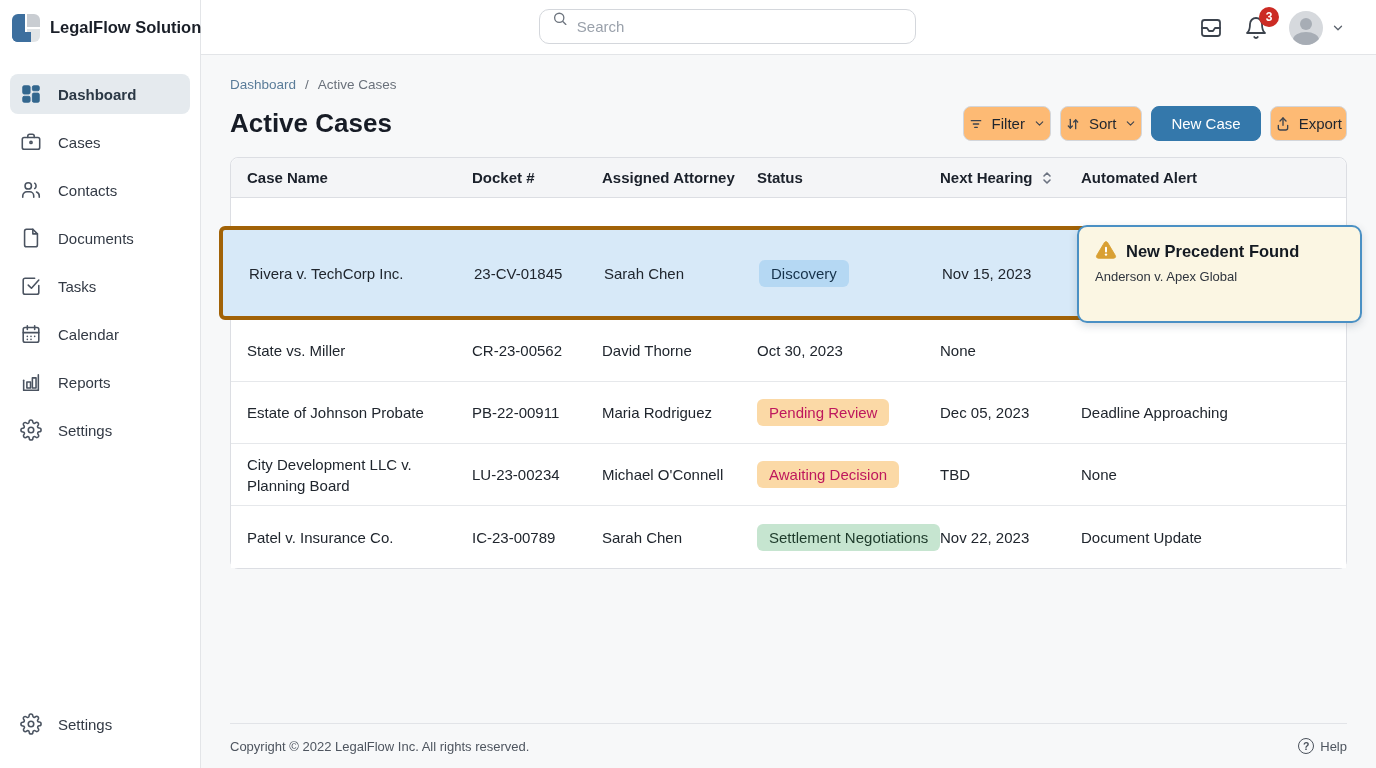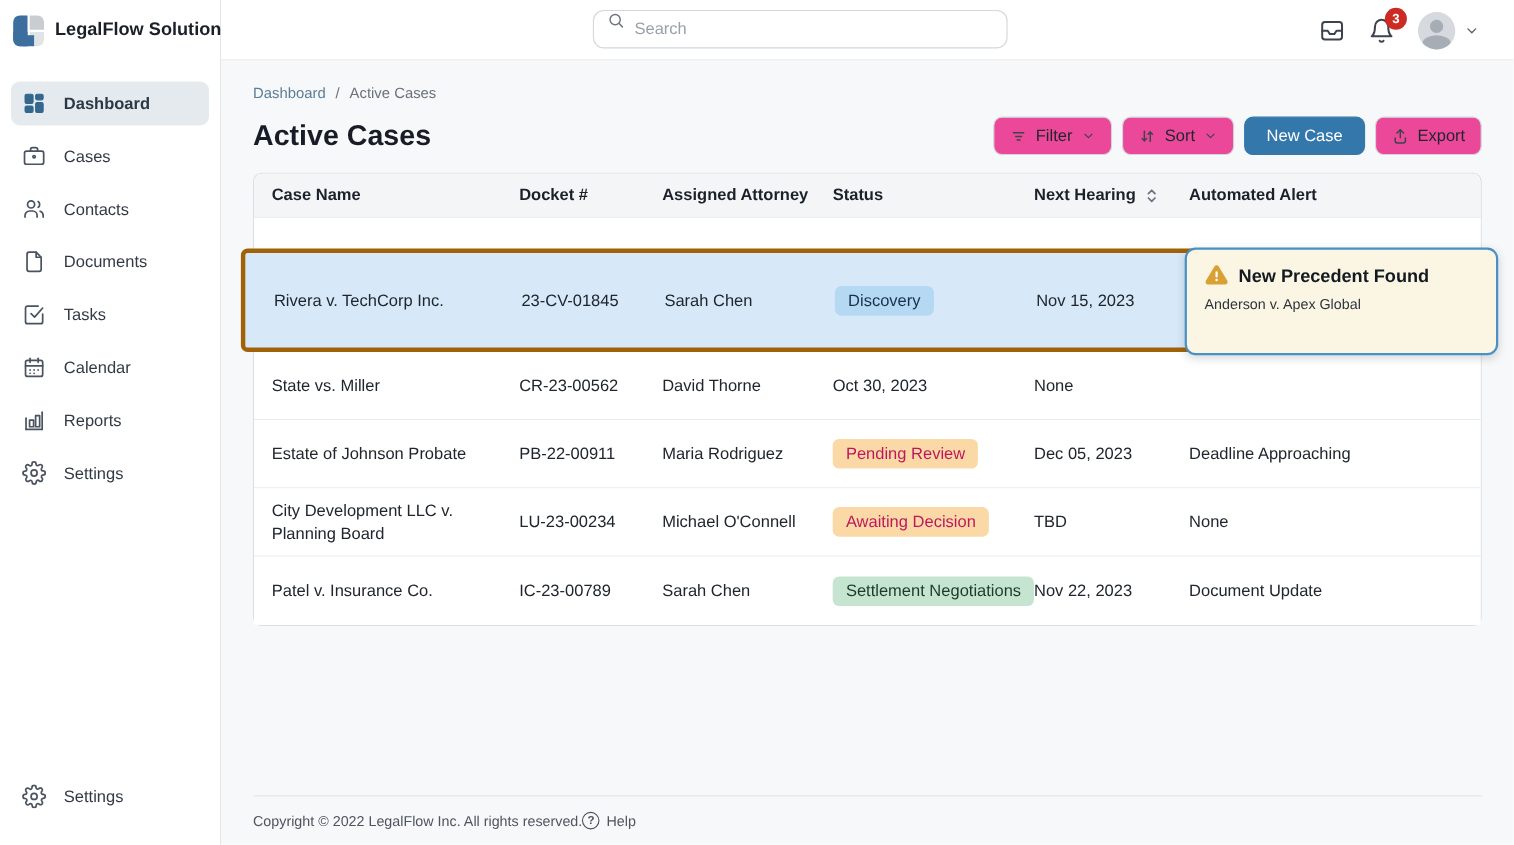--- a/index.html
+++ b/index.html
@@ -35,21 +35,21 @@
   .avatar .body { position:absolute; left:4px; top:21px; width:26px; height:16px; border-radius:50%; background:#a7adb5; }
   .chev { width:14px; height:14px; }
   .chev svg { width:14px; height:14px; stroke:#5b626c; }
 
   .content { flex:1; background:#f7f8f9; position:relative; padding:0 29px; }
   .breadcrumb { padding-top:22px; font-size:13.5px; color:#6a717b; display:flex; gap:9px; }
   .breadcrumb .bc-link { color:#5a7c99; cursor:pointer; }
   .page-head { display:flex; justify-content:space-between; align-items:center; margin-top:14px; }
   .page-title { font-size:26px; font-weight:700; color:#171c26; }
   .toolbar { display:flex; gap:9px; }
-  .btn { height:35px; display:flex; align-items:center; gap:8px; background:#ec4899; border:1px solid #d3d6db; border-radius:8px; padding:0 14px; font-size:15px; color:#1f252e; cursor:pointer; font-family:inherit; }
+  .btn { height:35px; display:flex; align-items:center; gap:8px; background:#fdba74; border:1px solid #d3d6db; border-radius:8px; padding:0 4px; font-size:15px; color:#1f252e; cursor:pointer; font-family:inherit; }
   .btn svg { width:16px; height:16px; stroke:#3c434d; }
   .btn.primary { background:#3478ab; border-color:#3478ab; color:#fff; padding:0 19px; }
 
   
   .table-card { position:relative; margin-top:16px; width:1117px; background:#fff; border:1px solid #dcdee3; border-radius:8px; }
   .grid { display:grid; grid-template-columns:241px 130px 155px 183px 141px auto; align-items:center; }
   .grid > div:first-child { padding-left:16px; }
   .t-head { height:40px; background:#f4f5f7; border-bottom:1px solid #dcdee3; border-radius:8px 8px 0 0; font-weight:700; font-size:15px; color:#1b212b; }
   .t-head .hcell { display:flex; align-items:center; gap:8px; }
   .sort-glyph svg { width:12px; height:16px; stroke:#6b7280; display:block; }
@@ -65,21 +65,21 @@
   .badge.green { background:#c6e5d0; color:#1d3a2a; }
   .badge.amber { background:#fbd9a6; color:#be185d; }
 
   
   .tooltip { position:absolute; left:846px; top:67px; width:285px; min-height:98px; background:#fbf6e3; border:2px solid #4a90c4; border-radius:10px; box-shadow:0 3px 8px rgba(40,60,80,.18); padding:12px 14px 12px 16px; z-index:5; }
   .tt-title { display:flex; align-items:flex-end; gap:9px; font-size:16.5px; font-weight:700; color:#141a22; }
   .tt-title svg { width:22px; height:22px; flex:0 0 22px; }
   .tt-body { margin-top:7px; font-size:13px; color:#2e343d; line-height:1.38; }
 
   
-  .footer { position:absolute; left:29px; right:29px; bottom:0; height:45px; border-top:1px solid #e2e4e8; display:flex; align-items:center; justify-content:flex-start; font-size:13px; color:#4e555f; }
+  .footer { position:absolute; left:29px; right:29px; bottom:0; height:45px; border-top:1px solid #e2e4e8; display:flex; align-items:center; justify-content:space-between; font-size:13px; color:#4e555f; }
   .help { display:flex; align-items:center; gap:6px; cursor:pointer; }
   .help-circle { width:16px; height:16px; border:1.4px solid #4b525c; border-radius:50%; display:flex; align-items:center; justify-content:center; font-size:10.5px; font-weight:700; color:#4b525c; }
 
   
   .lg-a { position:absolute; left:0; top:0; width:13px; height:28px; background:#3d6f9e; border-radius:6px 0 0 6px; }
   .lg-c { position:absolute; right:0; top:0; width:13px; height:13px; background:#c9cdd2; border-radius:0 6px 0 0; }
   .lg-d { position:absolute; right:0; bottom:0; width:13px; height:13px; background:#c9cdd2; border-radius:0 0 6px 0; opacity:.55; }
 </style>
 </head>
 <body>

